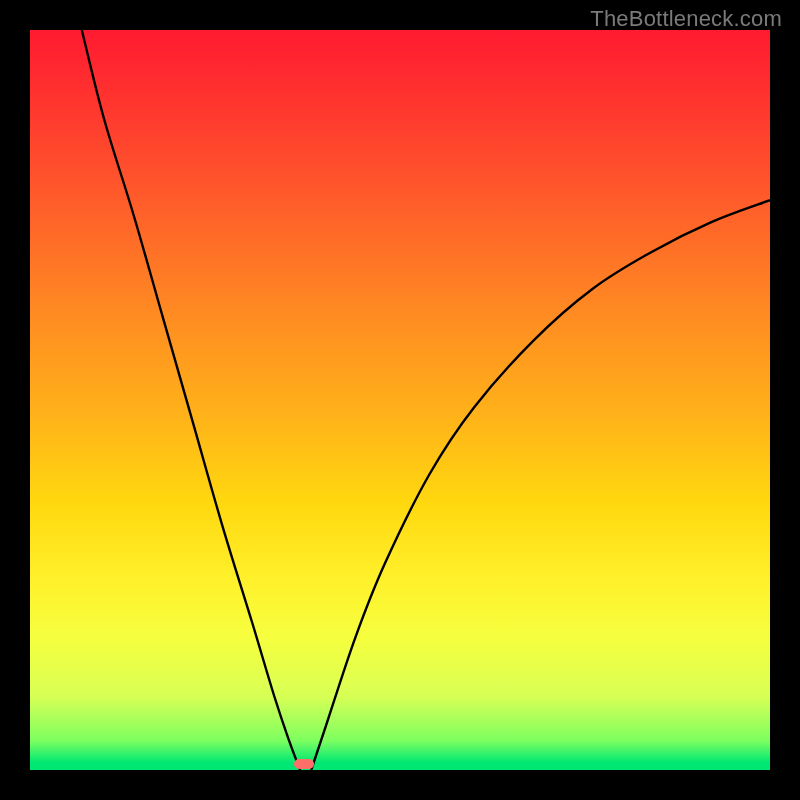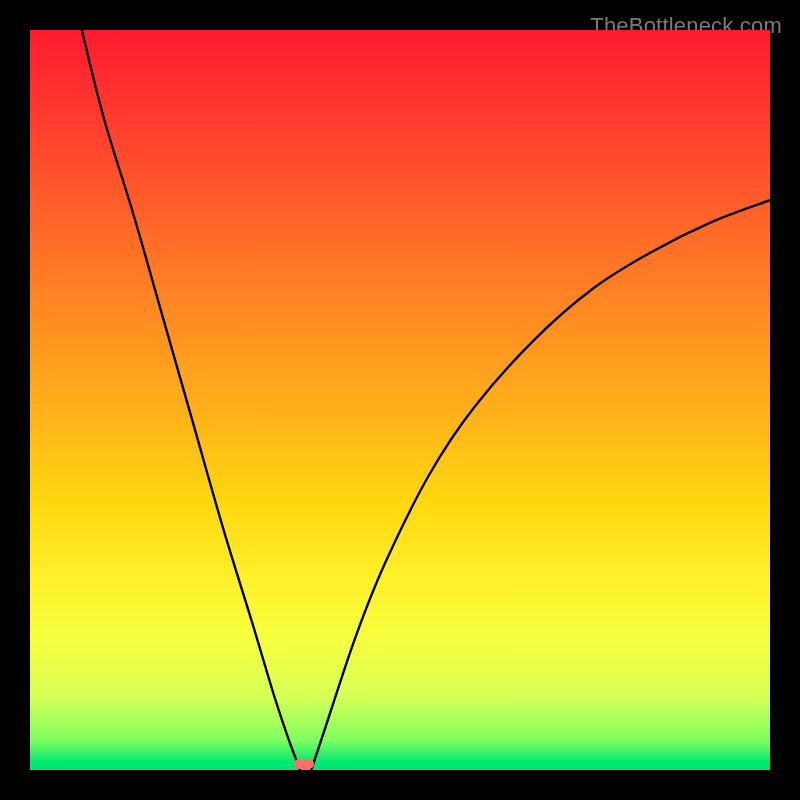--- a/index.html
+++ b/index.html
@@ -34,21 +34,21 @@
       #fff02a 74%,
       #f6ff3e 82%,
       #d8ff55 90%,
       #7eff60 96%,
       #00e873 99%,
       #00e873 100%
     );
   }
   .watermark {
     position: absolute;
-    top: 13px;
+    top: 6px;
     right: 18px;
     color: #7a7a7a;
     font-size: 22px;
     letter-spacing: 0.2px;
     user-select: none;
   }
   svg.curve {
     position: absolute;
     left: 0;
     top: 0;

